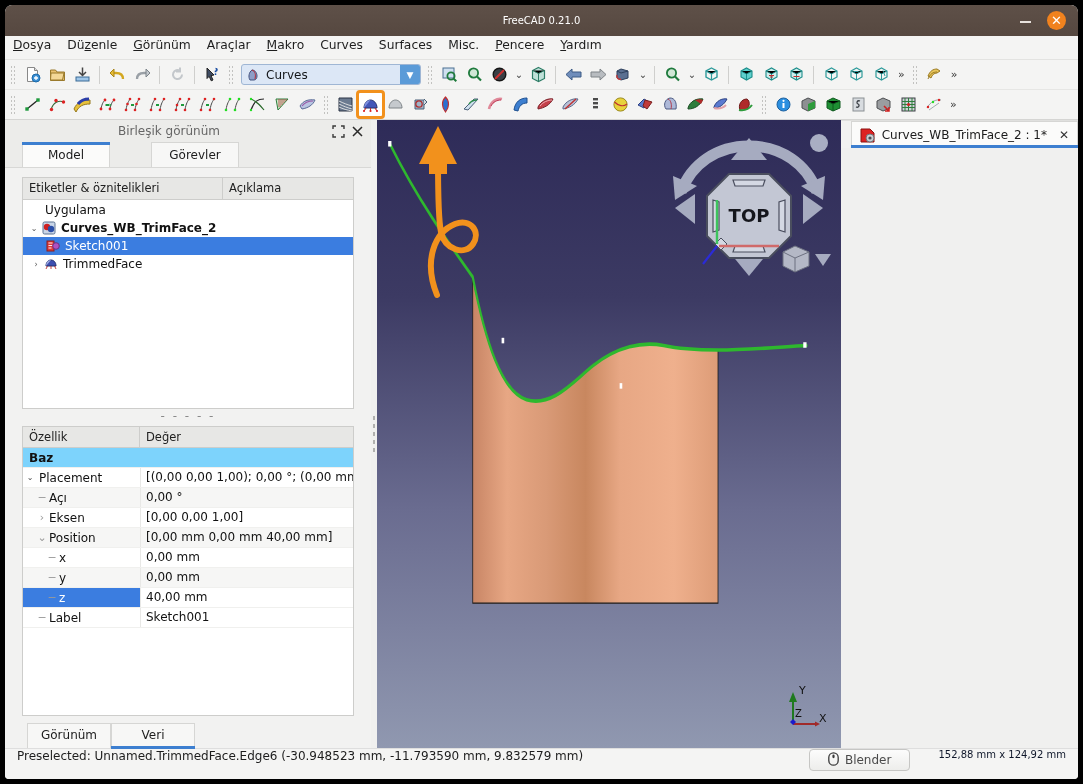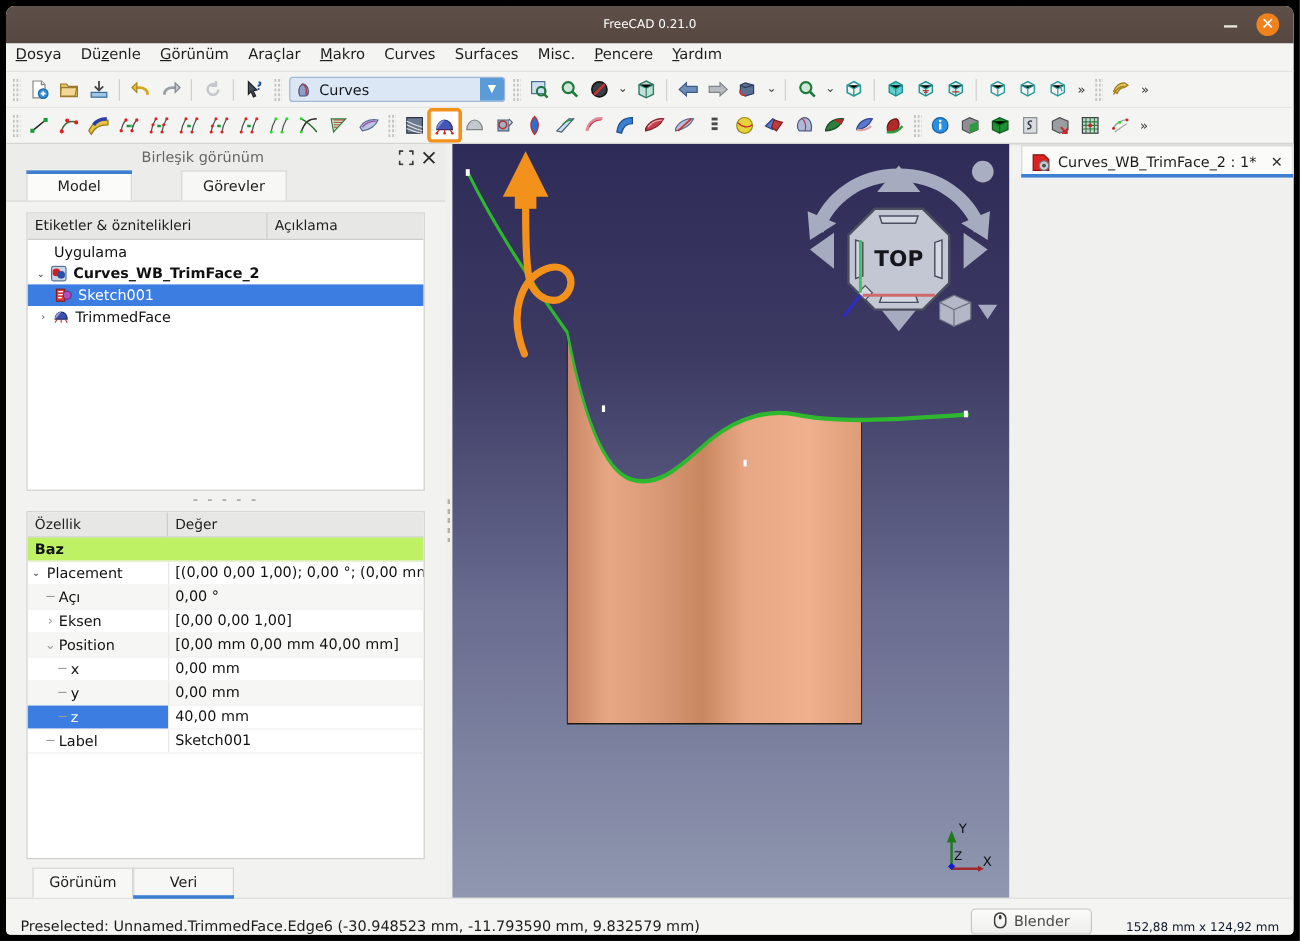--- a/index.html
+++ b/index.html
@@ -261,21 +261,21 @@
     flex: 1 1 auto;
     min-height: 0;
     overflow: hidden;
     display: flex; flex-direction: column;
   }
   .prop-head { display: flex; height: 21px; background: #e7e7e5; border-bottom: 1px solid #cdcdcb; flex:0 0 auto;}
   .prop-head .ph { font-size: 11.5px; color: #202020; line-height: 20px; padding-left: 6px; }
   .prop-head .ph.c1 { width: 117px; border-right: 1px solid #cdcdcb; }
   .prop-head .ph.c2 { flex: 1; }
   .prow { display: flex; height: 20px; font-size: 12px; color: #111; align-items: center; border-bottom: 1px solid #f0f0ee; }
-  .prow.group { background: #bef264; font-weight: bold; }
+  .prow.group { background: #7dd3fc; font-weight: bold; }
   .prow .pk {
     width: 117px; flex: 0 0 auto;
     display: flex; align-items: center;
     height: 100%;
     white-space: nowrap;
     overflow: hidden;
   }
   .prow .pv {
     flex: 1; padding-left: 5px;
     white-space: nowrap; overflow: hidden; text-overflow: clip;
@@ -365,21 +365,21 @@
   .mdi-tab .mt-ico { margin-right: 7px; display: flex; }
   .mdi-tab .mt-close {
     margin-left: 10px; font-size: 12px; color: #333;
     width: 14px; text-align: center; cursor: pointer;
   }
   
   .statusbar {
     height: 31px;
     background: #f4f4f3;
     border-top: 1px solid #dedede;
-    display: flex; align-items: flex-end;
+    display: flex; align-items: flex-start;
     padding: 0 12px;
     flex: 0 0 auto;
   }
   .statusbar .st-text { font-size: 12px; color: #1d1d1d; flex: 1; white-space: nowrap;}
   .statusbar .nav-btn {
     display: flex; align-items: center; gap: 6px;
     height: 22px; padding: 0 18px;
     background: linear-gradient(#fcfcfc, #ededeb);
     border: 1px solid #c6c6c4;
     border-radius: 4px;

